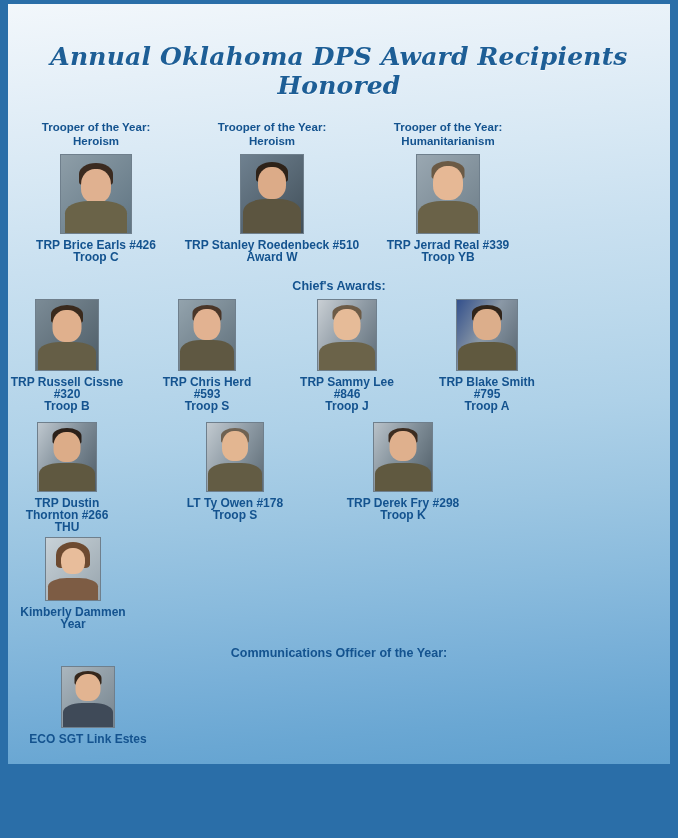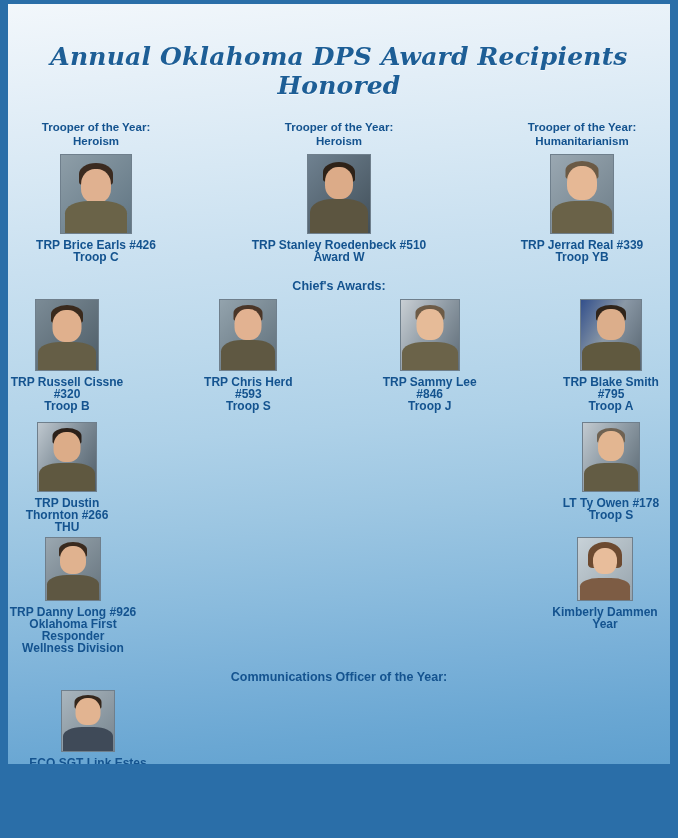--- a/index.html
+++ b/index.html
@@ -50,21 +50,21 @@
   .section-heading {
     text-align: center;
     font-size: 12.5px;
     font-weight: bold;
     color: #14538f;
     margin-top: 22px;
     margin-bottom: 6px;
   }
   .row {
     display: flex;
-    justify-content: space-between;
+    justify-content: flex-start;
     align-items: flex-start;
   }
   .person {
     text-align: center;
     box-sizing: border-box;
   }
   .person-heading {
     font-size: 11.5px;
     font-weight: bold;
     color: #14538f;
@@ -289,37 +289,36 @@
       <div class="photo" style="width:56px;height:68px;">
         <div class="bg" style="background:linear-gradient(120deg,#c2cad0 0%,#8b98a2 50%,#5a6872 100%);"></div>
         <div class="hair" style="top:5px;width:28px;height:15px;background:#6f6252;"></div>
         <div class="head" style="top:8px;width:26px;height:30px;background:#e3b691;"></div>
         <div class="body" style="width:54px;height:28px;background:#635c44;"></div>
       </div>
       <div class="caption">LT Ty Owen #178</div>
       <div class="caption" style="margin-top:0;">Troop S</div>
     </div>
 
+    <div class="person" style="width:118px;">
+      <div class="photo" style="width:58px;height:68px;">
+        <div class="bg" style="background:linear-gradient(120deg,#b9c2c9 0%,#7d8b95 50%,#4c5a64 100%);"></div>
+        <div class="hair" style="top:5px;width:29px;height:15px;background:#3c2c20;"></div>
+        <div class="head" style="top:8px;width:27px;height:30px;background:#dfb08d;"></div>
+        <div class="body" style="width:56px;height:28px;background:#605940;"></div>
+      </div>
+      <div class="caption">TRP Derek Fry #298</div>
+      <div class="caption" style="margin-top:0;">Troop K</div>
+    </div>
 
   </div>
 
 
   <div class="row" style="gap:80px;margin-top:4px;">
 
-    <div class="person" style="width:130px;">
-      <div class="photo" style="width:54px;height:62px;">
-        <div class="bg" style="background:linear-gradient(135deg,#9aa7b0 0%,#65737d 100%);"></div>
-        <div class="hair" style="top:4px;width:28px;height:15px;background:#3a2a1e;"></div>
-        <div class="head" style="top:8px;width:26px;height:28px;background:#e0b28f;"></div>
-        <div class="body" style="width:52px;height:25px;background:#5e5742;"></div>
-      </div>
-      <div class="caption">TRP Danny Long #926</div>
-      <div class="caption" style="margin-top:0;">Oklahoma First Responder
-Wellness Division</div>
-    </div>
 
     <div class="person" style="width:130px;">
       <div class="photo" style="width:54px;height:62px;">
         <div class="bg" style="background:linear-gradient(135deg,#c8d2d8 0%,#97a4ad 100%);"></div>
         <div class="hair" style="top:4px;width:34px;height:26px;background:#6d4a30;"></div>
         <div class="head" style="top:10px;width:24px;height:26px;background:#e8bd9b;"></div>
         <div class="body" style="width:50px;height:22px;background:#7d5c44;"></div>
       </div>
       <div class="caption">Kimberly Dammen</div>
       <div class="caption" style="margin-top:0;">Year</div>

